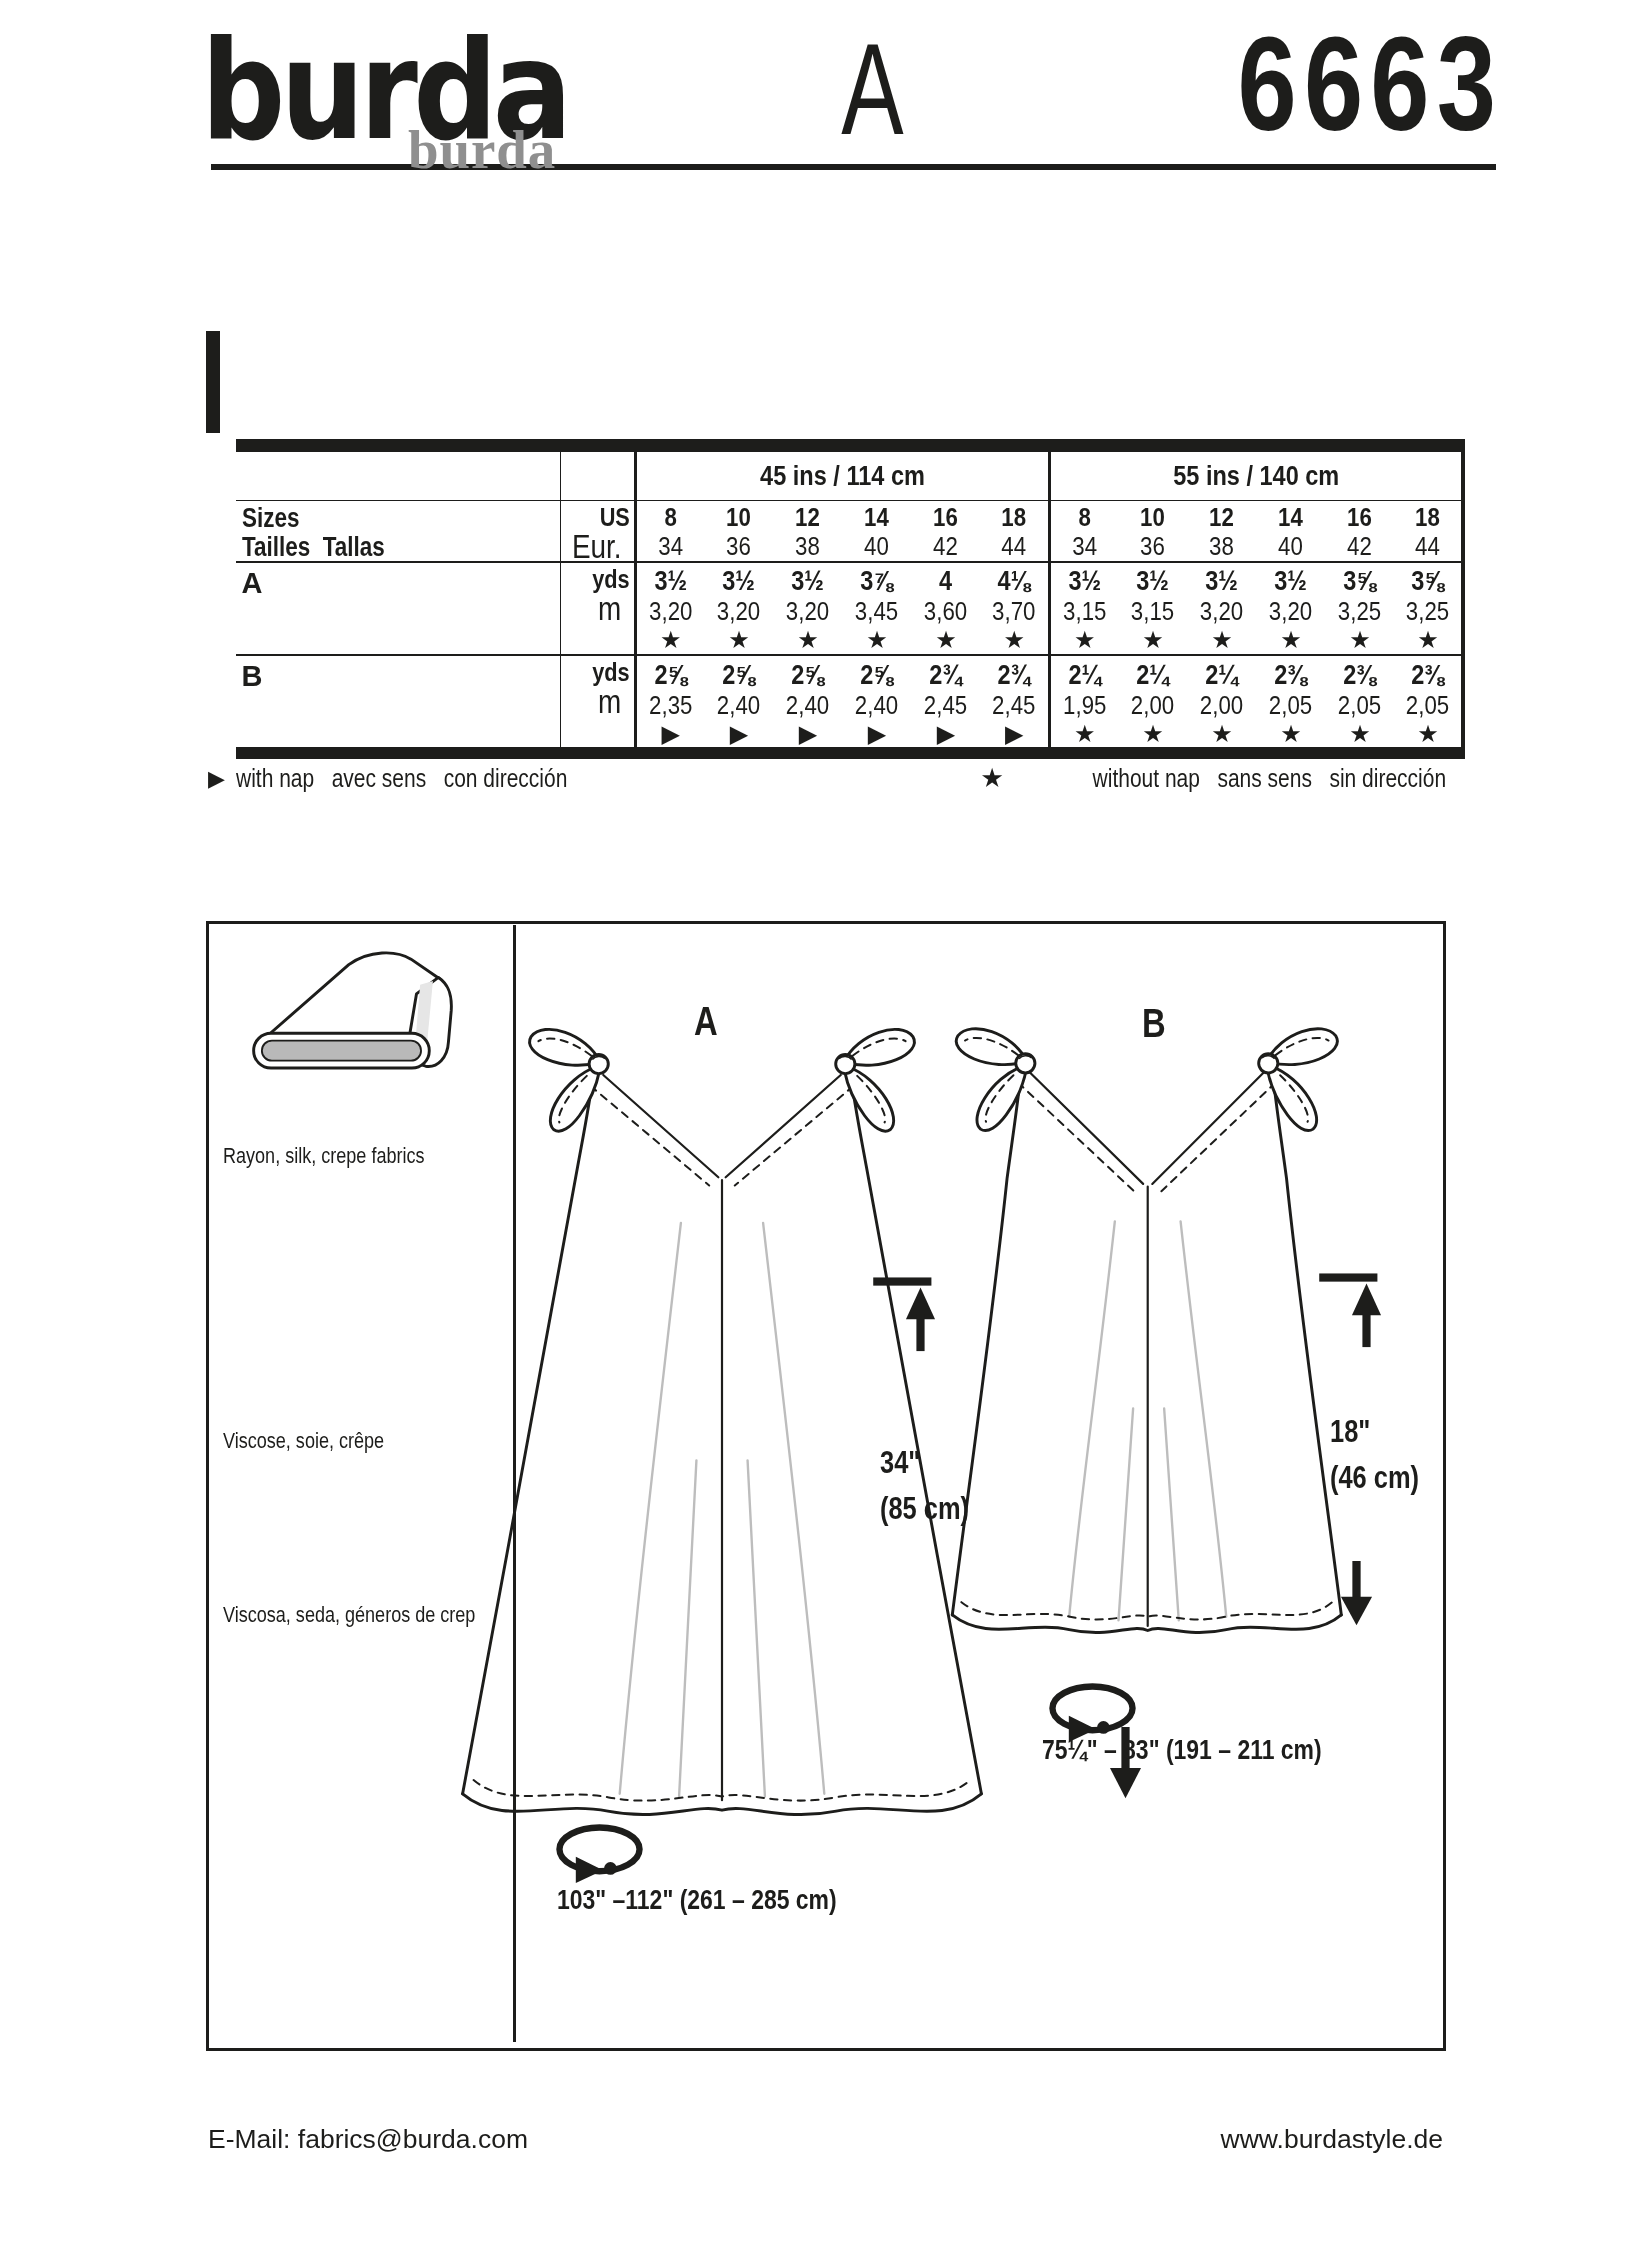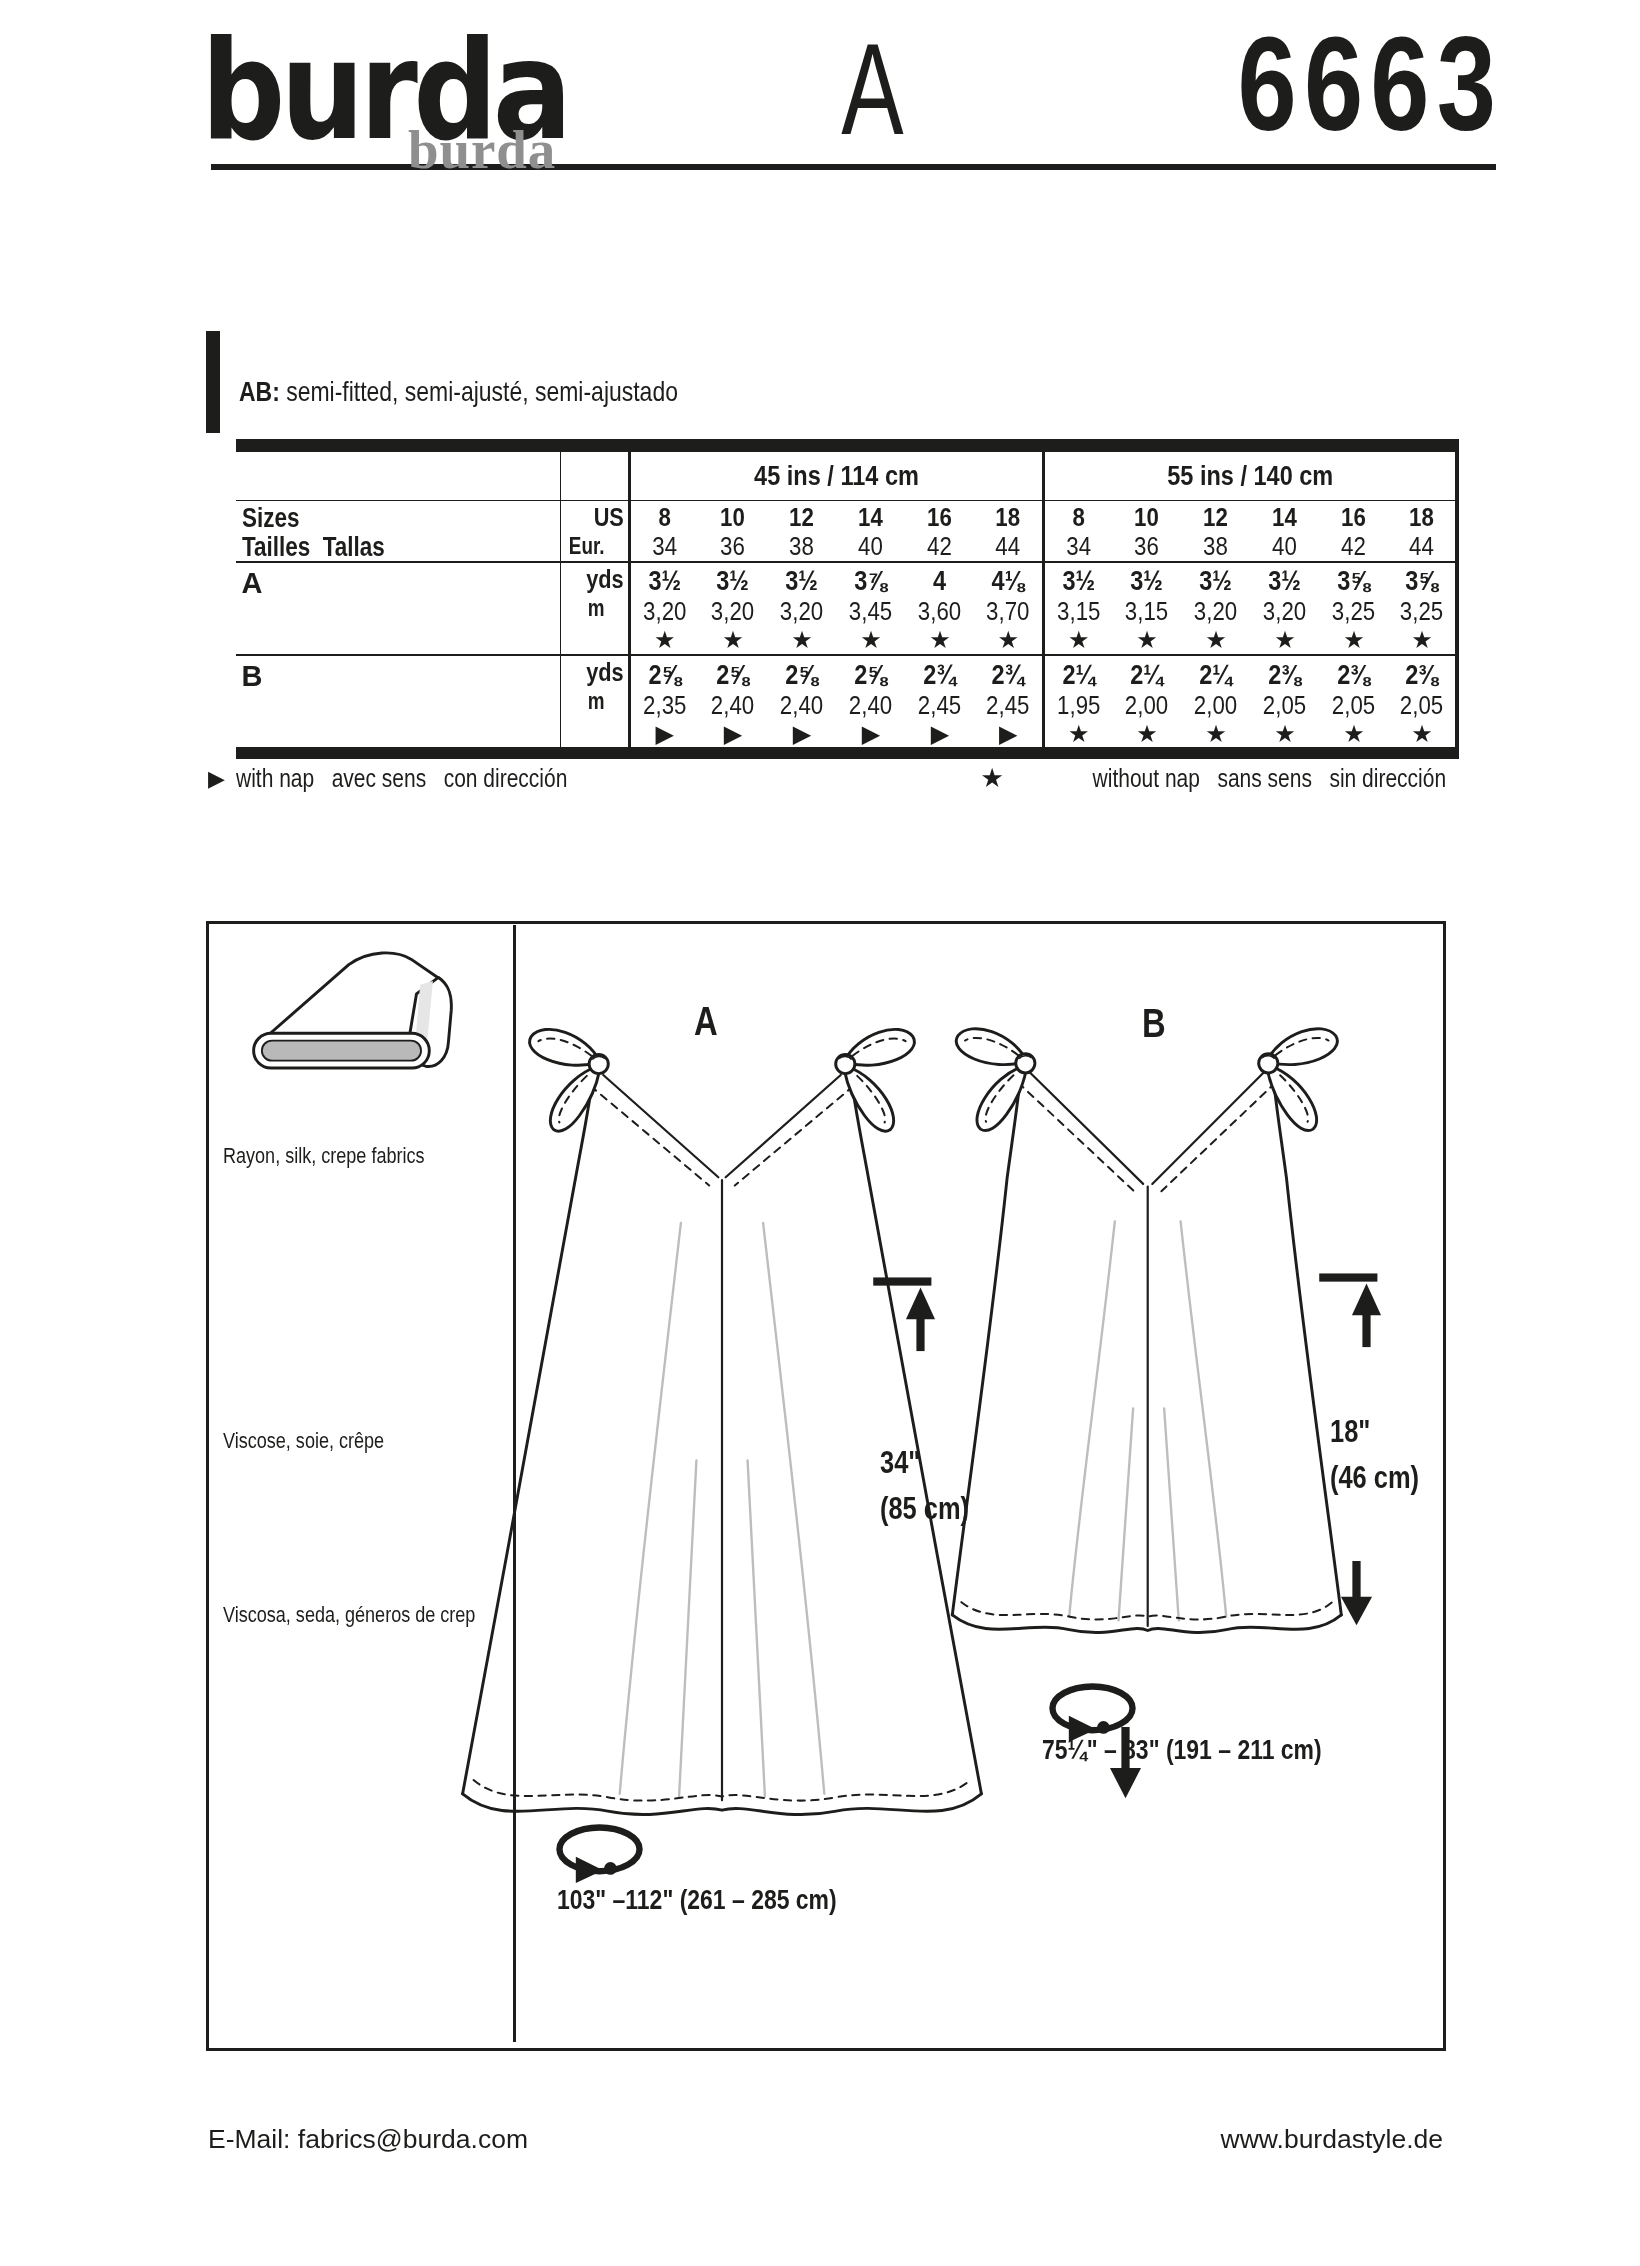--- a/index.html
+++ b/index.html
@@ -38,21 +38,21 @@
   td.vlast{border-right:4.6px solid #1d1d1b;}
   tr.r-group td{border-bottom:1.8px solid #1d1d1b;height:48px;vertical-align:middle;}
   tr.r-sizes td{border-bottom:2.7px solid #1d1d1b;height:58px;}
   tr.r-vala td{border-bottom:2.7px solid #1d1d1b;height:91px;}
   tr.r-valb td{height:91px;}
   .ghead{font-size:28px;font-weight:700;text-align:center;}
   .lblline1{font-size:27.4px;font-weight:700;line-height:29px;padding:1.8px 0 0 5.5px;}
   .lblline2{font-size:27.4px;font-weight:700;line-height:29px;padding:0 0 0 5.5px;}
   .rowlab{font-size:29px;font-weight:700;line-height:31px;padding:5.5px 0 0 5.5px;}
   .u1{font-size:26.5px;font-weight:700;line-height:29px;padding-top:1.8px;text-align:right;padding-right:4.6px;}
-  .u2{font-size:23px;font-weight:700;line-height:29px;text-align:right;padding-right:24px;}
+  .u2{font-size:34px;font-weight:400;line-height:29px;text-align:right;padding-right:13px;}
   td.v{text-align:center;}
   .s1{font-size:26.5px;font-weight:700;line-height:29px;padding-top:1.8px;}
   .s2{font-size:26.5px;font-weight:400;line-height:29px;}
   .f1{font-size:28px;font-weight:700;line-height:31px;padding-top:2.7px;}
   .f2{font-size:26.5px;font-weight:400;line-height:30px;}
   .fsym{font-size:24px;line-height:27.4px;}
 
   
   .legend{top:764px;font-size:25.6px;line-height:29px;display:flex;align-items:center;gap:11px;}
   .legend .sym{font-size:22px;}
@@ -86,21 +86,20 @@
 
 <div class="page">
 
   <div class="abs header-rule"></div>
   <div class="abs logo-main">burda</div>
   <div class="abs logo-sub">burda</div>
   <div class="abs view-letter">A</div>
   <div class="abs pattern-number">6663</div>
 
   <div class="abs title-bar"></div>
-  <div class="abs title-sub"><span class="cxl"><b>AB:</b><span> semi-fitted, semi-ajusté, semi-ajustado</span></span></div>
 
   <table class="yardage">
     <colgroup>
       <col style="width:324px">
         <col style="width:49px">
       <col style="width:69px">
         <col style="width:69px">
         <col style="width:69px">
         <col style="width:69px">
         <col style="width:69px">

